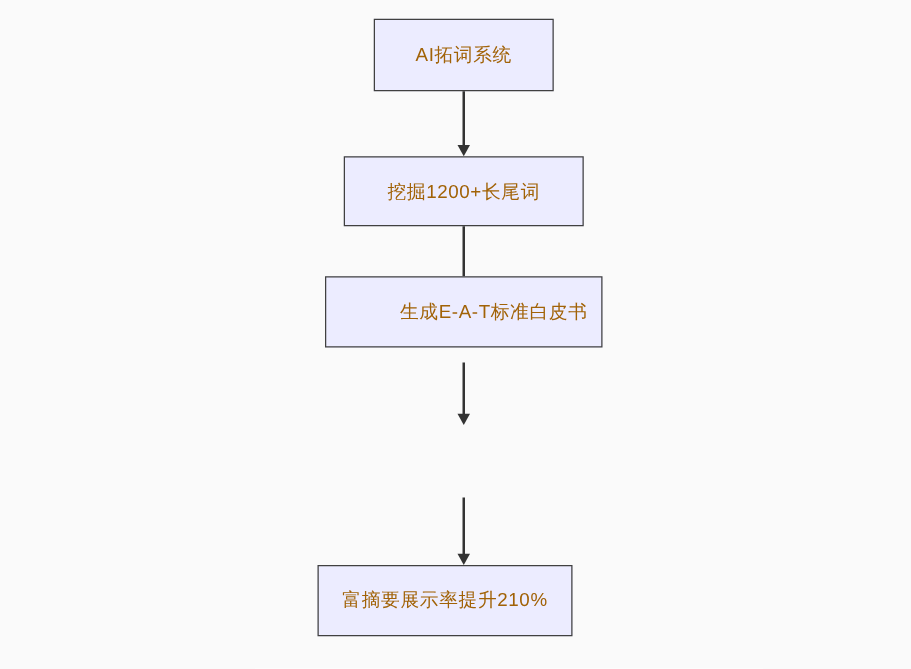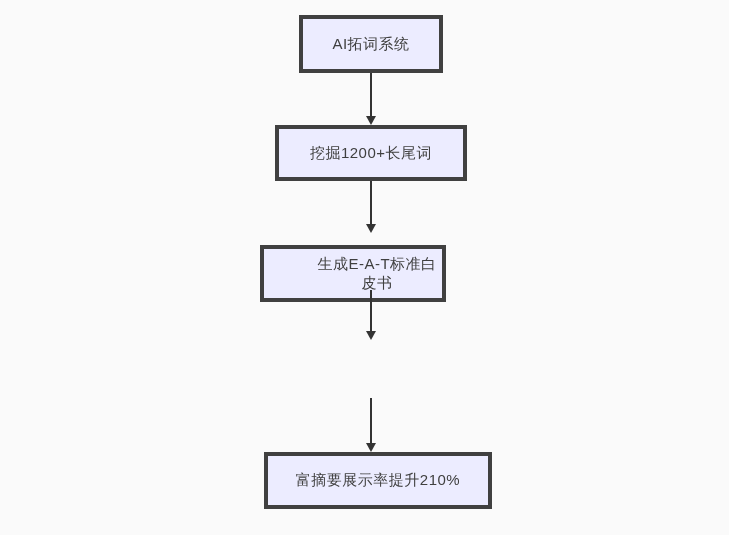--- a/index.html
+++ b/index.html
@@ -11,34 +11,34 @@
   }
   .canvas {
     position: relative;
     width: 729px;
     height: 535px;
     background: #fafafa;
   }
   .node {
     position: absolute;
     background: #ececff;
-    border: 4px solid #404040;
-    color: #404040;
+    border: 1px solid #404040;
+    color: #a16207;
     font-size: 15px;
     display: flex;
     align-items: center;
     justify-content: center;
     text-align: center;
     letter-spacing: 0.5px;
   }
   .n0 { left: 299px; top: 15px;  width: 144px; height: 58px; }
   .n1 { left: 275px; top: 125px; width: 192px; height: 56px; }
-  .n2 { left: 260px; top: 245px; width: 186px; height: 57px; padding-left: 48px; }
+  .n2 { left: 260px; top: 221px; width: 222px; height: 57px; padding-left: 48px; }
   .n3 { left: 263px; top: 340px; width: 216px; height: 58px; }
-  .n4 { left: 264px; top: 452px; width: 228px; height: 57px; }
+  .n4 { left: 254px; top: 452px; width: 204px; height: 57px; }
 
   .arrow {
     position: absolute;
     width: 12px;
     margin-left: -6px;
     left: 371px;
   }
   .a0 { top: 73px;  height: 52px; }
   .a1 { top: 181px; height: 52px; }
   .a2 { top: 290px; height: 50px; }

